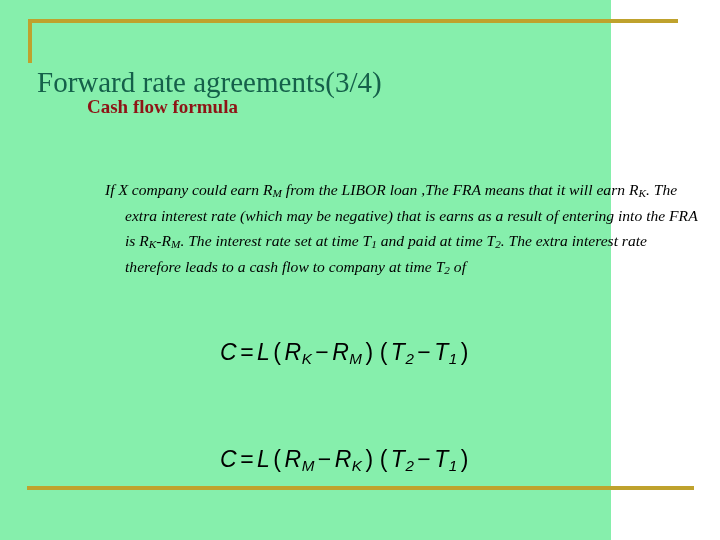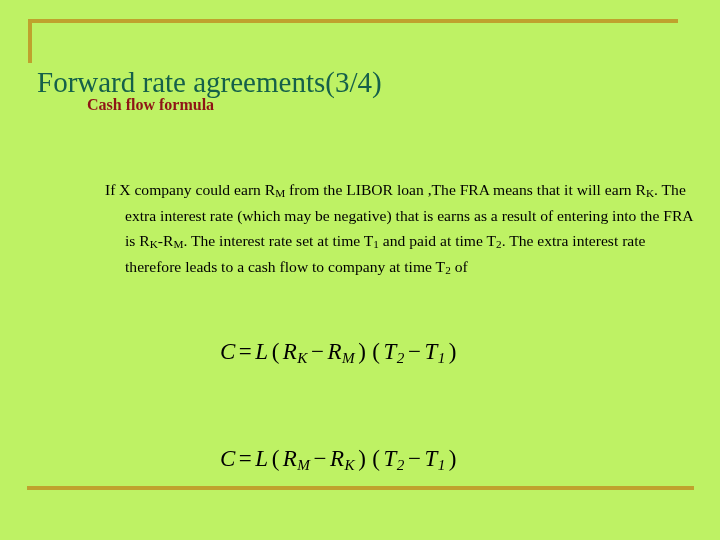--- a/index.html
+++ b/index.html
@@ -9,23 +9,23 @@
   }
   body {
     width: 720px;
     height: 540px;
     background: #ffffff;
     font-family: "Liberation Serif", "DejaVu Serif", serif;
     overflow: hidden;
   }
   .slide {
     position: relative;
-    width: 720px;
+    width: 611px;
     height: 540px;
-    background: #bef264;
+    background: #86efac;
   }
 
   
   .bracket-v {
     position: absolute;
     left: 28px;
     top: 19px;
     width: 4px;
     height: 44px;
     background: #bfa22d;
@@ -55,56 +55,57 @@
     font-size: 29px;
     line-height: 1.0;
     color: #15604a;
     white-space: nowrap;
     letter-spacing: 0px;
   }
   .subtitle {
     position: absolute;
     left: 87px;
     top: 97px;
-    font-size: 16px;
+    font-size: 19px;
     font-weight: bold;
     line-height: 1.0;
     color: #8e1416;
     white-space: nowrap;
   }
 
   
   .body-block {
     position: absolute;
     left: 105px;
     top: 177px;
     width: 594px;
     font-size: 15.6px;
     line-height: 25.5px;
     color: #000000;
     text-align: left;
+    font-style: italic;
   }
   .para-hang {
     padding-left: 20px;
     text-indent: -20px;
   }
   .para-plain {
     margin: 0;
   }
 
   sub {
     font-size: 0.72em;
     vertical-align: -0.22em;
     line-height: 0;
   }
 
   
   .formula {
     position: absolute;
-    font-family: Liberation Serif, serif;
+    font-family: Liberation Sans, sans-serif;
     font-style: italic;
     font-size: 23px;
     color: #000000;
     white-space: nowrap;
     letter-spacing: 0.5px;
   }
   .formula .op {
     font-style: normal;
     padding: 0 3px;
   }

